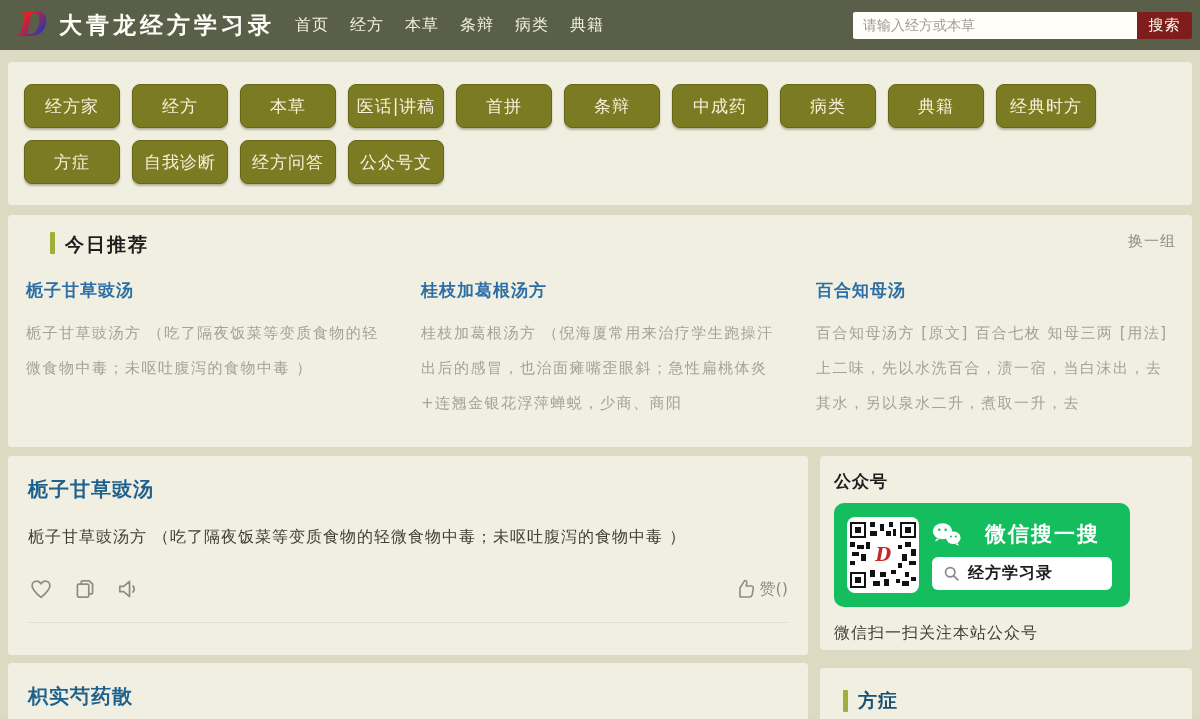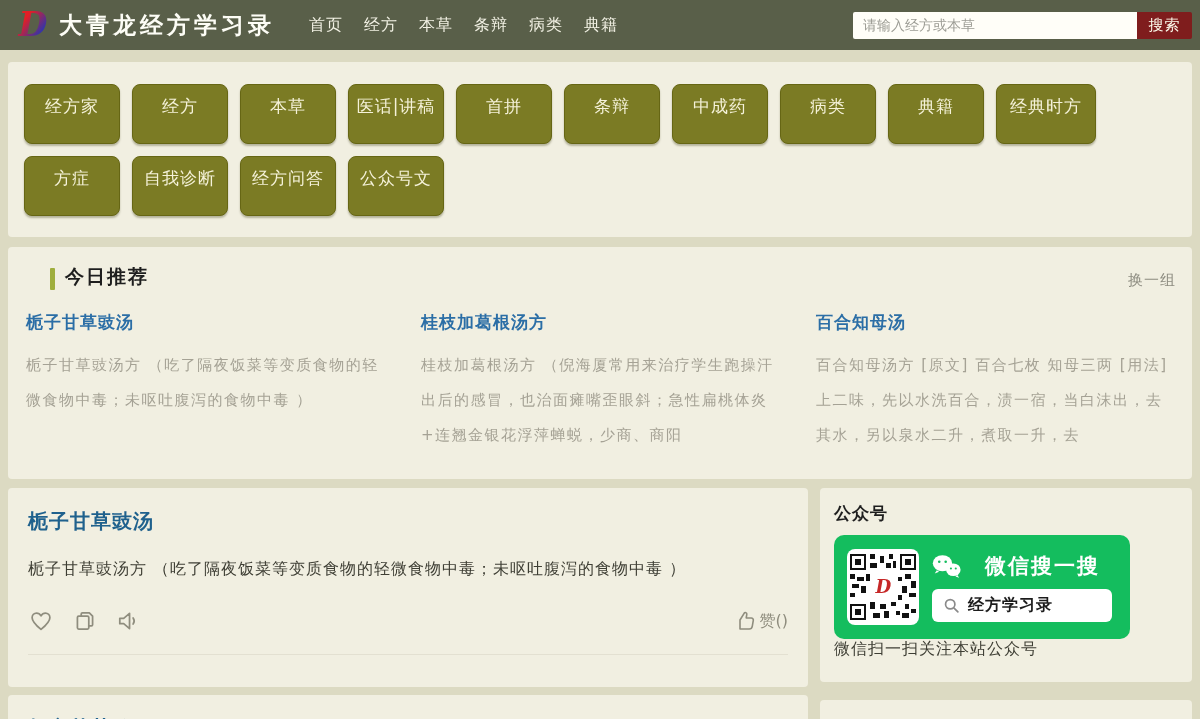--- a/index.html
+++ b/index.html
@@ -9,21 +9,21 @@
     font-family:"DejaVu Sans","Liberation Sans",sans-serif;
     color:#3e3e34;
   }
   
   .topbar {
     height:50px; background:#595f49; display:flex; align-items:center;
     padding:0 8px 0 13px;
   }
   .logo { width:38px; height:38px; flex:none; margin-right:8px; }
   .site-title { color:#fdfdf6; font-size:23px; font-weight:bold; letter-spacing:4px; }
-  .topnav { display:flex; gap:21px; margin-left:34px; }
+  .topnav { display:flex; gap:21px; margin-left:20px; }
   .topnav .nav-item { color:#f2f1e4; font-size:16px; cursor:pointer; letter-spacing:1px; }
   .search-wrap { margin-left:auto; display:flex; height:27px; }
   .search-input {
     width:284px; border:0; outline:0; padding:0 10px; font-size:14px;
     background:#fffef8; color:#333; border-radius:2px 0 0 2px;
     font-family:"DejaVu Sans","Liberation Sans",sans-serif;
   }
   .search-input::placeholder { color:#9c9c94; }
   .search-btn {
     width:55px; border:0; background:#7f1d1d; color:#fdfdee; font-size:15px;
@@ -31,30 +31,30 @@
     font-family:"DejaVu Sans","Liberation Sans",sans-serif;
   }
   
   .page { padding:12px 8px 0; }
   .panel { background:#f1efe1; border-radius:4px; }
   
   .cat-panel { padding:22px 16px 21px; }
   .cat-row { display:flex; gap:12px; }
   .cat-row + .cat-row { margin-top:12px; }
   .cat-btn {
-    width:96px; height:60px; line-height:42px; text-align:center;
+    width:96px; height:44px; line-height:42px; text-align:center;
     background:#7b7b24; color:#f5f2d9; font-size:17px; letter-spacing:1px;
     border:1px solid #666614; border-radius:8px; cursor:pointer;
     box-shadow:0 2px 2px rgba(70,70,25,.35);
     white-space:nowrap;
   }
   .cat-btn.wide { width:100px; }
   
   .rec-panel { margin-top:10px; padding:17px 16px 26px; }
-  .sec-head { display:flex; align-items:flex-end;padding-left:26px; }
+  .sec-head { display:flex; align-items:flex-start;padding-left:26px; }
   .sec-bar { width:5px; height:22px; background:#9fae3d; border-radius:1px; margin-right:10px; flex:none; }
   .sec-title { font-size:19px; font-weight:bold; color:#1e1e1e; letter-spacing:2px; }
   .change-link { margin-left:auto; color:#8d8c80; font-size:15px; cursor:pointer; letter-spacing:1px; }
   .rec-cols { display:grid; grid-template-columns:1fr 1fr 1fr; column-gap:35px; margin-top:21px; padding-left:2px; }
   .rec-title { color:#2b6ea6; font-size:17px; font-weight:bold; letter-spacing:1px; cursor:pointer; }
   .rec-desc {
     margin-top:14px; color:#a5a295; font-size:15px; line-height:35px;
     letter-spacing:1.5px; max-height:105px; overflow:hidden;
   }
   
@@ -84,21 +84,21 @@
   .widget-right { display:flex; flex-direction:column; gap:9px; }
   .brand-row { display:flex; align-items:center; gap:24px; }
   .wx-icon { width:29px; height:25px; flex:none; }
   .brand-text { color:#fff; font-size:21px; font-weight:bold; letter-spacing:2px; white-space:nowrap; }
   .wx-pill {
     width:180px; height:33px; background:#fff; border-radius:6px;
     display:flex; align-items:center; gap:8px; padding:0 11px;
   }
   .wx-pill svg { width:17px; height:17px; stroke:#8a8a8a; fill:none; stroke-width:2; stroke-linecap:round; flex:none; }
   .pill-text { color:#1c1c1c; font-size:16px; font-weight:600; letter-spacing:1px; white-space:nowrap; }
-  .wechat-caption { margin-top:0; font-size:16px; color:#3e3e34; letter-spacing:1px; }
+  .wechat-caption { margin-top:16px; font-size:16px; color:#3e3e34; letter-spacing:1px; }
   .fz-card { margin-top:18px; padding:20px 14px; height:130px; }
   .fz-head { display:flex; align-items:center; padding-left:9px; }
   .fz-title { font-size:19px; font-weight:bold; color:#1a5276; letter-spacing:1px; }
 </style>
 </head>
 <body>
 
 <div class="topbar">
   <svg class="logo" viewBox="0 0 40 40">
     <defs>

